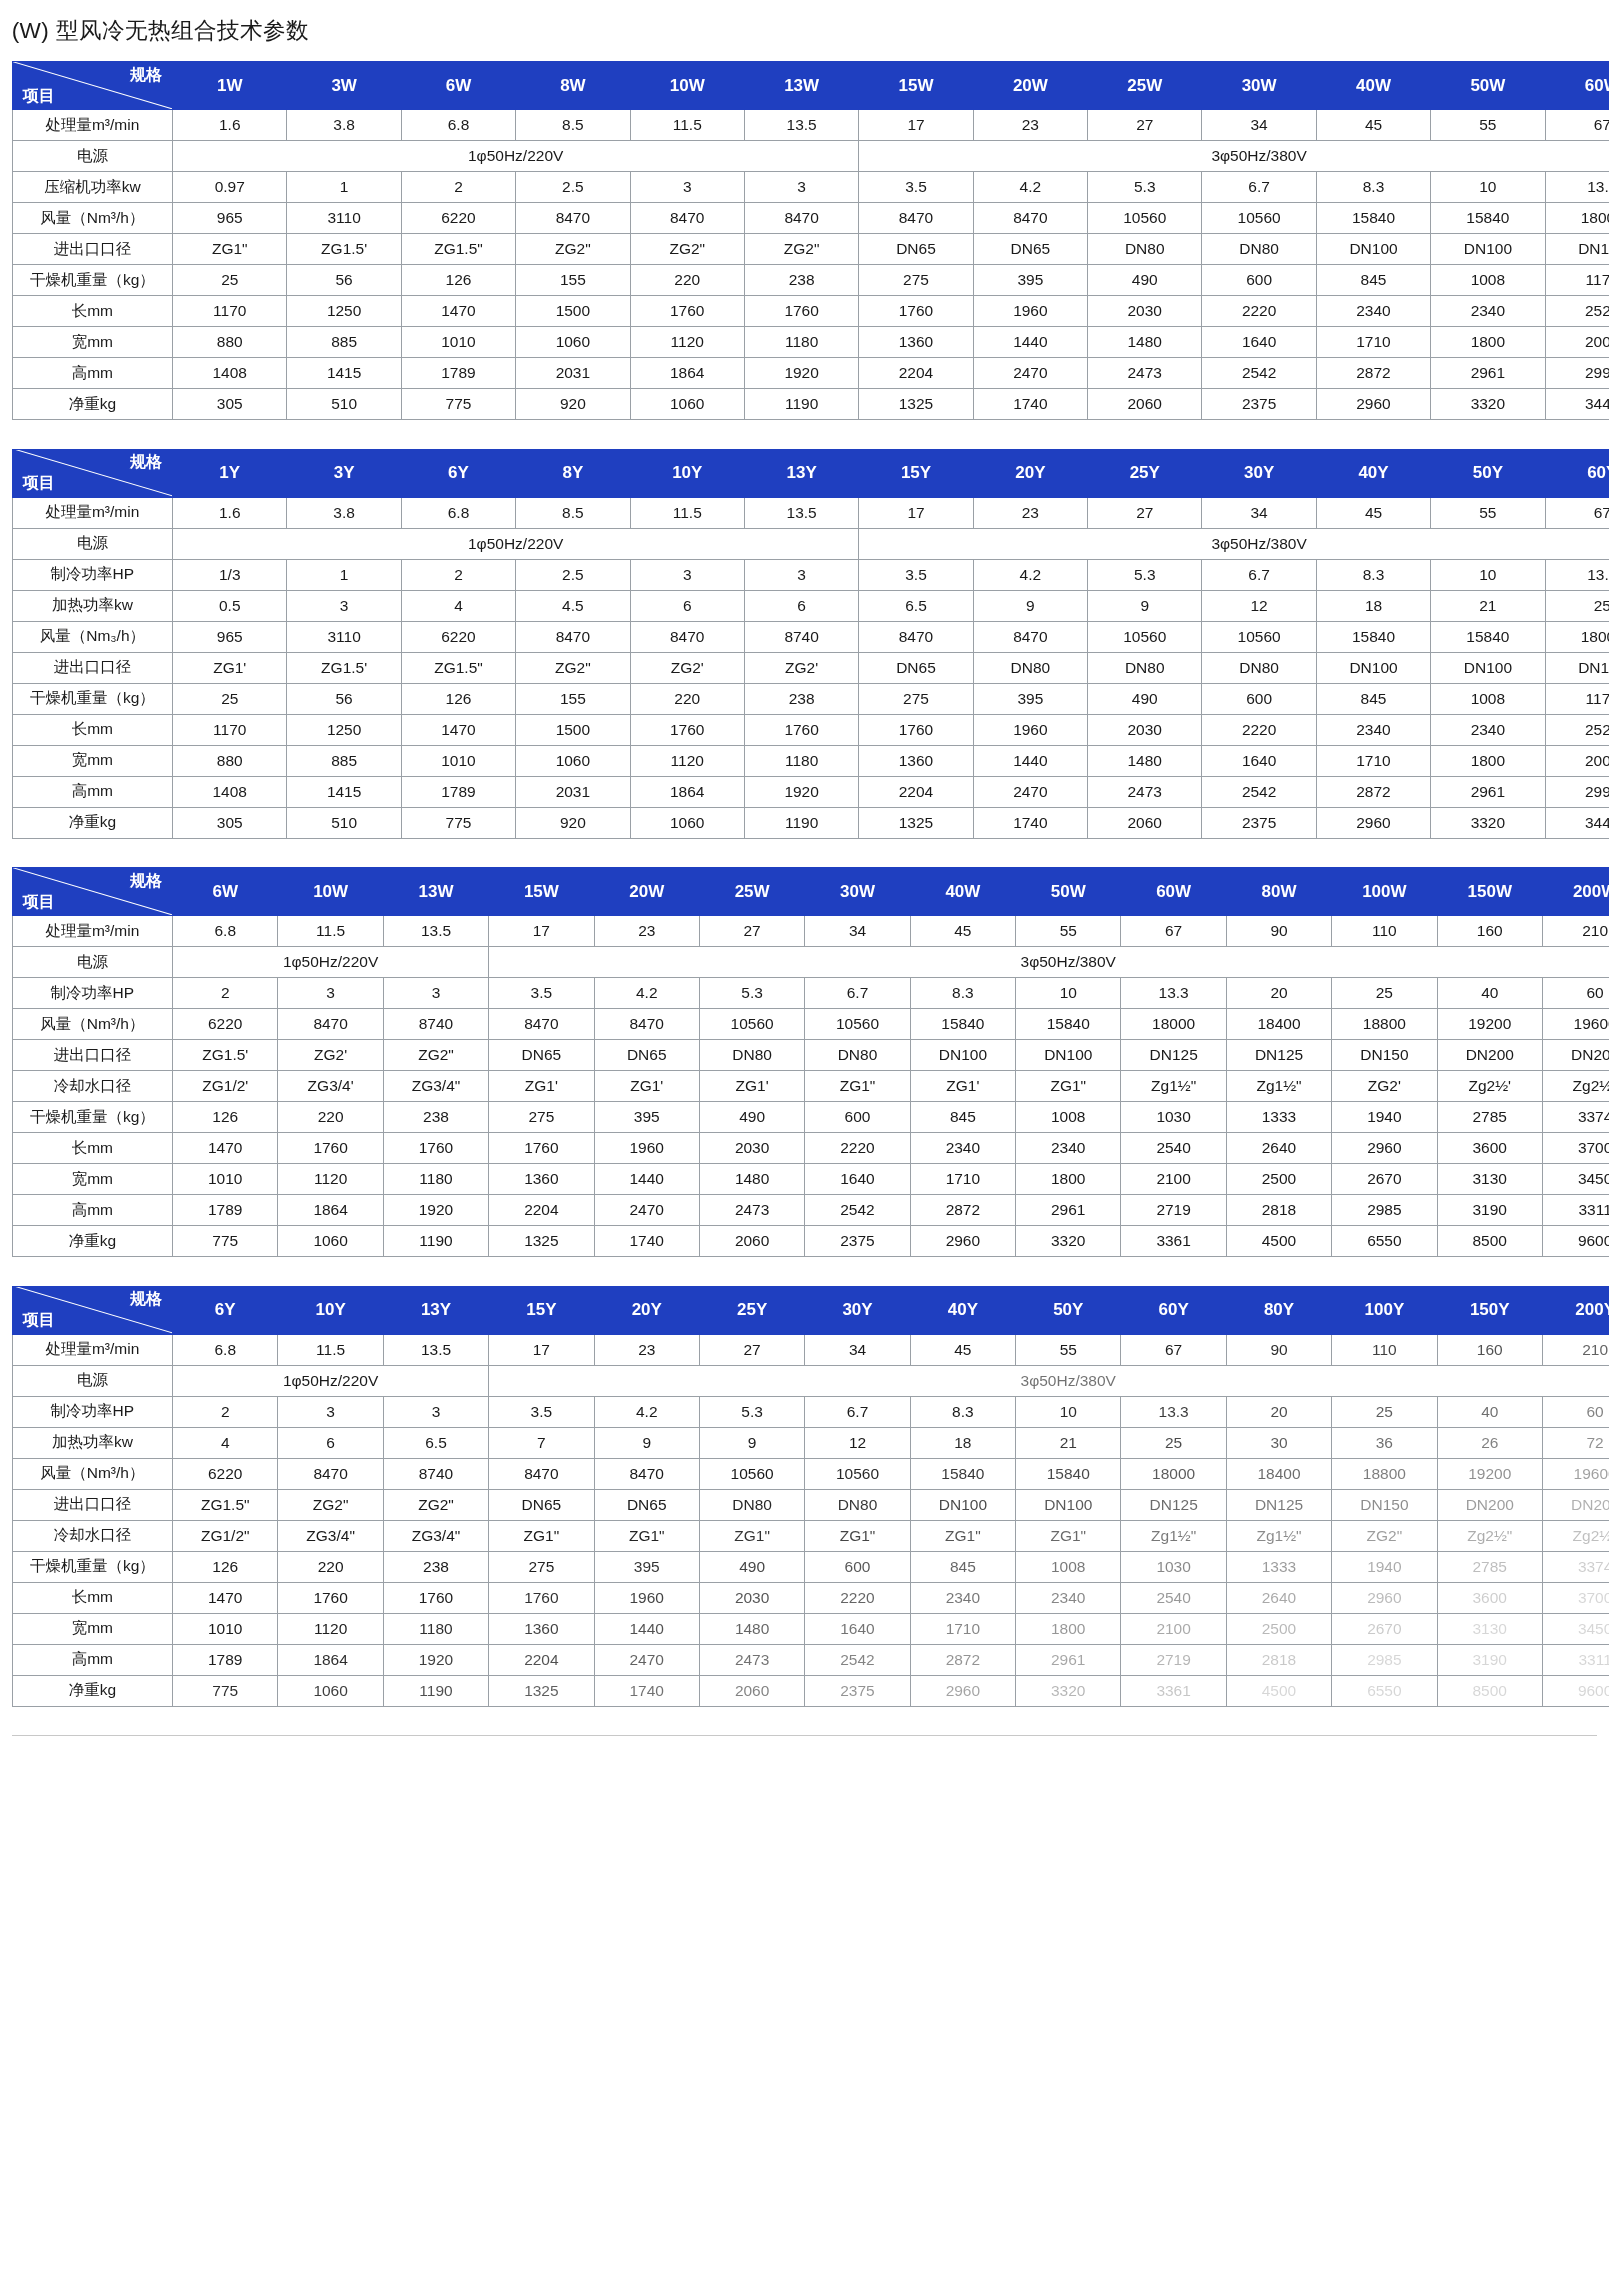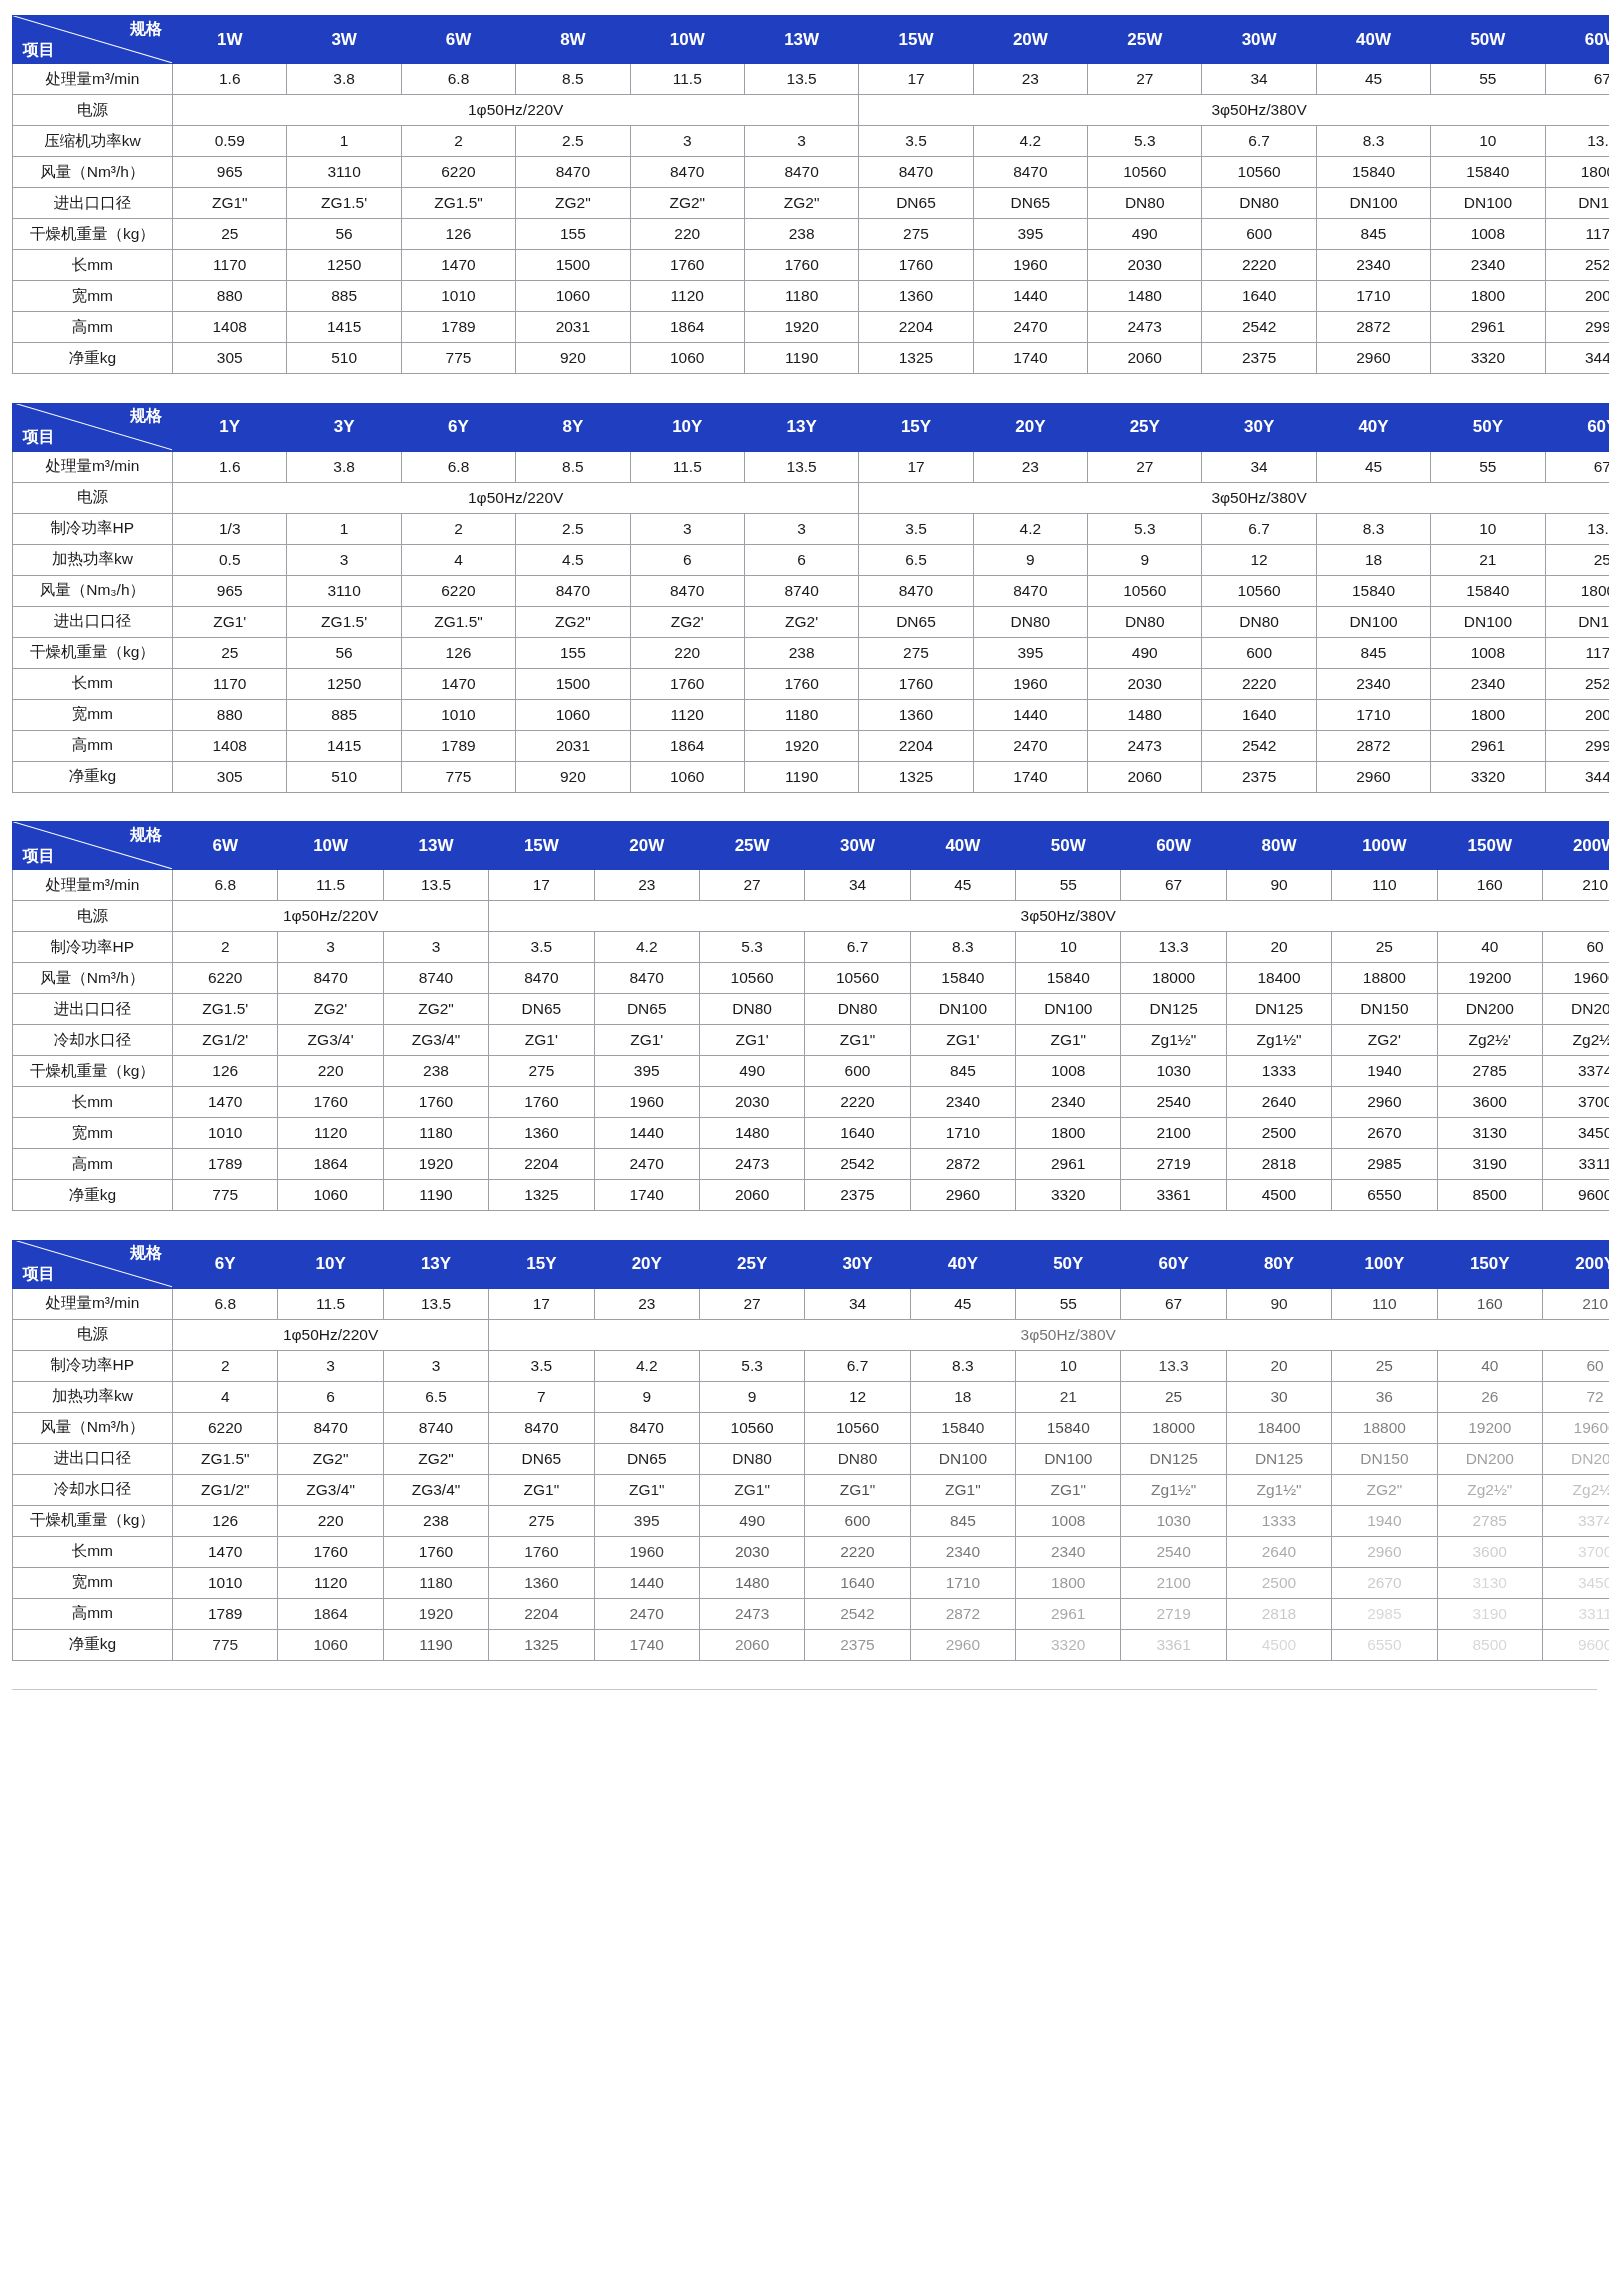--- a/index.html
+++ b/index.html
@@ -110,20 +110,21 @@
     border-top: 0.8px solid #c8c8c8;
     width: 1585px;
   }
 </style>
 </head>
 <body>
 
 <div class="page">
   <div id="sections-root">
       <div class="section">
+        <div class="section-title">(W) 型风冷无热组合技术参数</div>
         <table class="spec">
           <thead>
             <tr>
               <th class="corner">
                 <div class="diag"></div>
                 <span class="lbl-top">规格</span>
                 <span class="lbl-bot">项目</span>
               </th>
               <th style="width: 110px;">1W</th>
               <th style="width: 110px;">3W</th>
@@ -157,21 +158,21 @@
               <td class="v">55</td>
               <td class="v">67</td>
             </tr>
             <tr>
               <td class="rowlabel">电源</td>
               <td class="span-left" colspan="6">1φ50Hz/220V</td>
               <td class="span-left" colspan="7">3φ50Hz/380V</td>
             </tr>
             <tr>
               <td class="rowlabel">压缩机功率kw</td>
-              <td class="v">0.59</td>
+              <td class="v">0.97</td>
               <td class="v">1</td>
               <td class="v">2</td>
               <td class="v">2.5</td>
               <td class="v">3</td>
               <td class="v">3</td>
               <td class="v">3.5</td>
               <td class="v">4.2</td>
               <td class="v">5.3</td>
               <td class="v">6.7</td>
               <td class="v">8.3</td>

